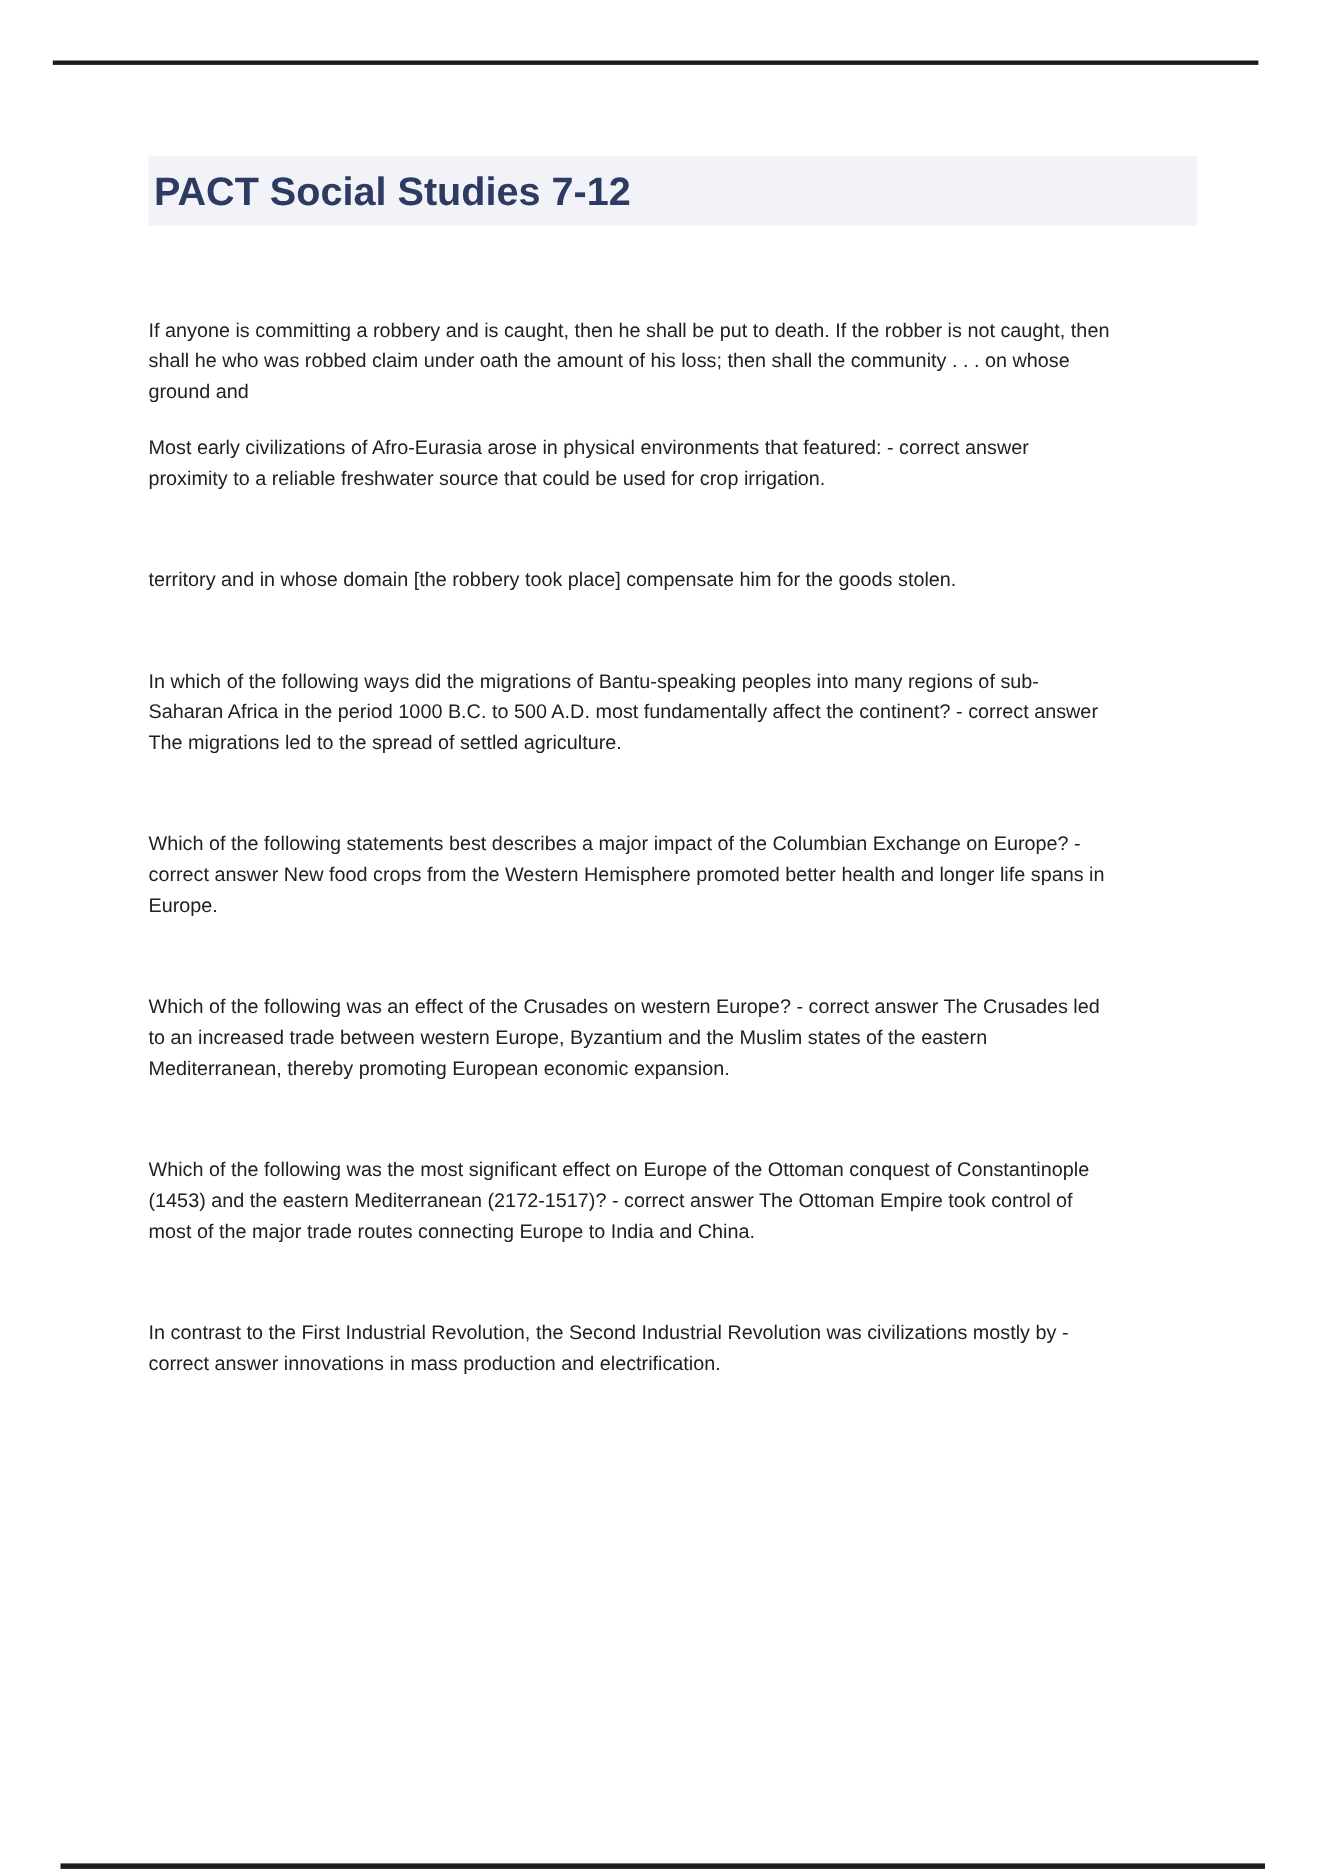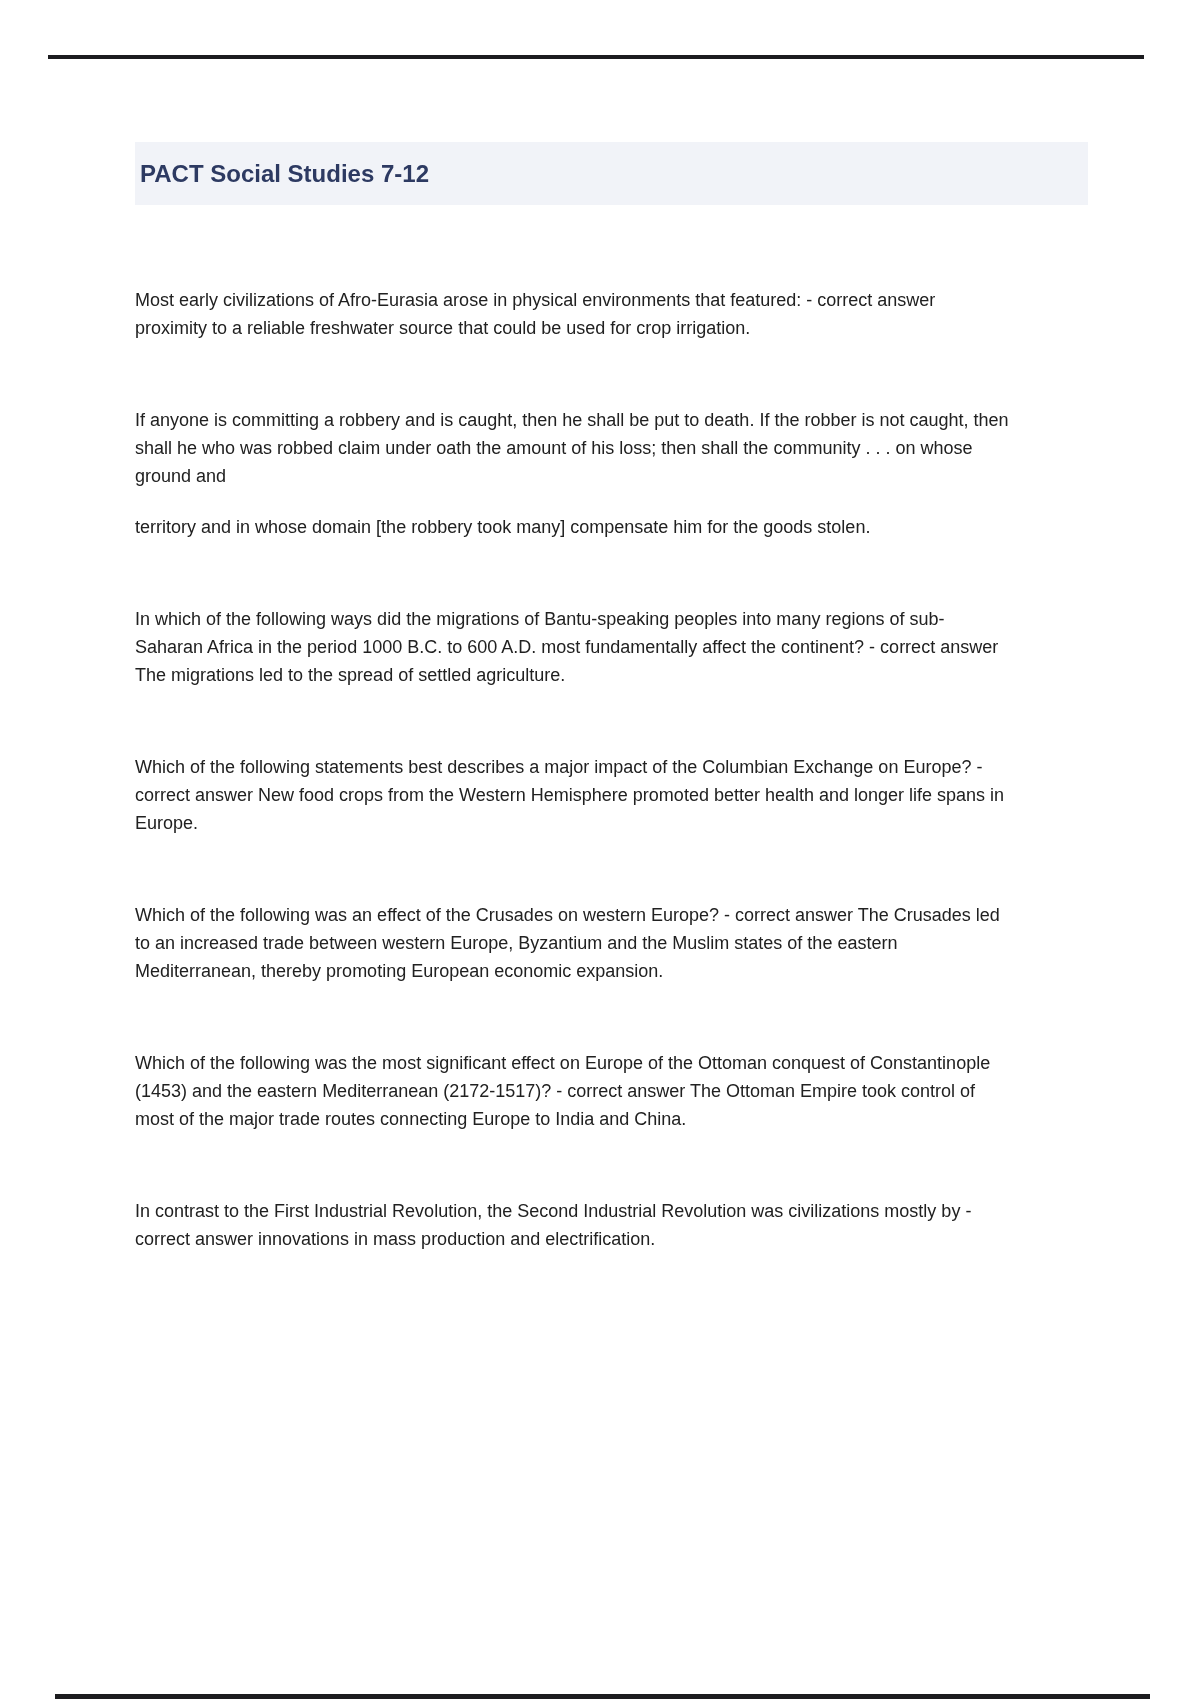--- a/index.html
+++ b/index.html
@@ -39,21 +39,21 @@
     position: absolute;
     left: 135px;
     top: 142px;
     width: 953px;
     height: 63px;
     background: var(--title_highlight, #f1f3f8);
     display: flex;
     align-items: center;
   }
   .title-text {
-    font-size: 24px;
+    font-size: 36px;
     font-weight: 700;
     color: var(--title_text, #2d3a62);
     letter-spacing: 0px;
     padding-left: 5px;
     white-space: nowrap;
   }
   .content {
     position: absolute;
     left: 135px;
     top: 286px;
@@ -74,24 +74,24 @@
 
 <div class="page">
 
   <div class="top-rule"></div>
 
   <header class="title-bar">
     <h1 class="title-text">PACT Social Studies 7-12</h1>
   </header>
 
   <main class="content">
+    <p class="para small-gap">If anyone is committing a robbery and is caught, then he shall be put to death. If the robber is not caught, then shall he who was robbed claim under oath the amount of his loss; then shall the community . . . on whose ground and</p>
     <p class="para">Most early civilizations of Afro-Eurasia arose in physical environments that featured: - correct answer proximity to a reliable freshwater source that could be used for crop irrigation.</p>
-    <p class="para small-gap">If anyone is committing a robbery and is caught, then he shall be put to death. If the robber is not caught, then shall he who was robbed claim under oath the amount of his loss; then shall the community . . . on whose ground and</p>
-    <p class="para">territory and in whose domain [the robbery took many] compensate him for the goods stolen.</p>
-    <p class="para">In which of the following ways did the migrations of Bantu-speaking peoples into many regions of sub-Saharan Africa in the period 1000 B.C. to 600 A.D. most fundamentally affect the continent? - correct answer The migrations led to the spread of settled agriculture.</p>
+    <p class="para">territory and in whose domain [the robbery took place] compensate him for the goods stolen.</p>
+    <p class="para">In which of the following ways did the migrations of Bantu-speaking peoples into many regions of sub-Saharan Africa in the period 1000 B.C. to 500 A.D. most fundamentally affect the continent? - correct answer The migrations led to the spread of settled agriculture.</p>
     <p class="para">Which of the following statements best describes a major impact of the Columbian Exchange on Europe? - correct answer New food crops from the Western Hemisphere promoted better health and longer life spans in Europe.</p>
     <p class="para">Which of the following was an effect of the Crusades on western Europe? - correct answer The Crusades led to an increased trade between western Europe, Byzantium and the Muslim states of the eastern Mediterranean, thereby promoting European economic expansion.</p>
     <p class="para">Which of the following was the most significant effect on Europe of the Ottoman conquest of Constantinople (1453) and the eastern Mediterranean (2172-1517)? - correct answer The Ottoman Empire took control of most of the major trade routes connecting Europe to India and China.</p>
     <p class="para">In contrast to the First Industrial Revolution, the Second Industrial Revolution was civilizations mostly by - correct answer innovations in mass production and electrification.</p>
   </main>
 
   <div class="bottom-rule"></div>
 
 </div>
 

